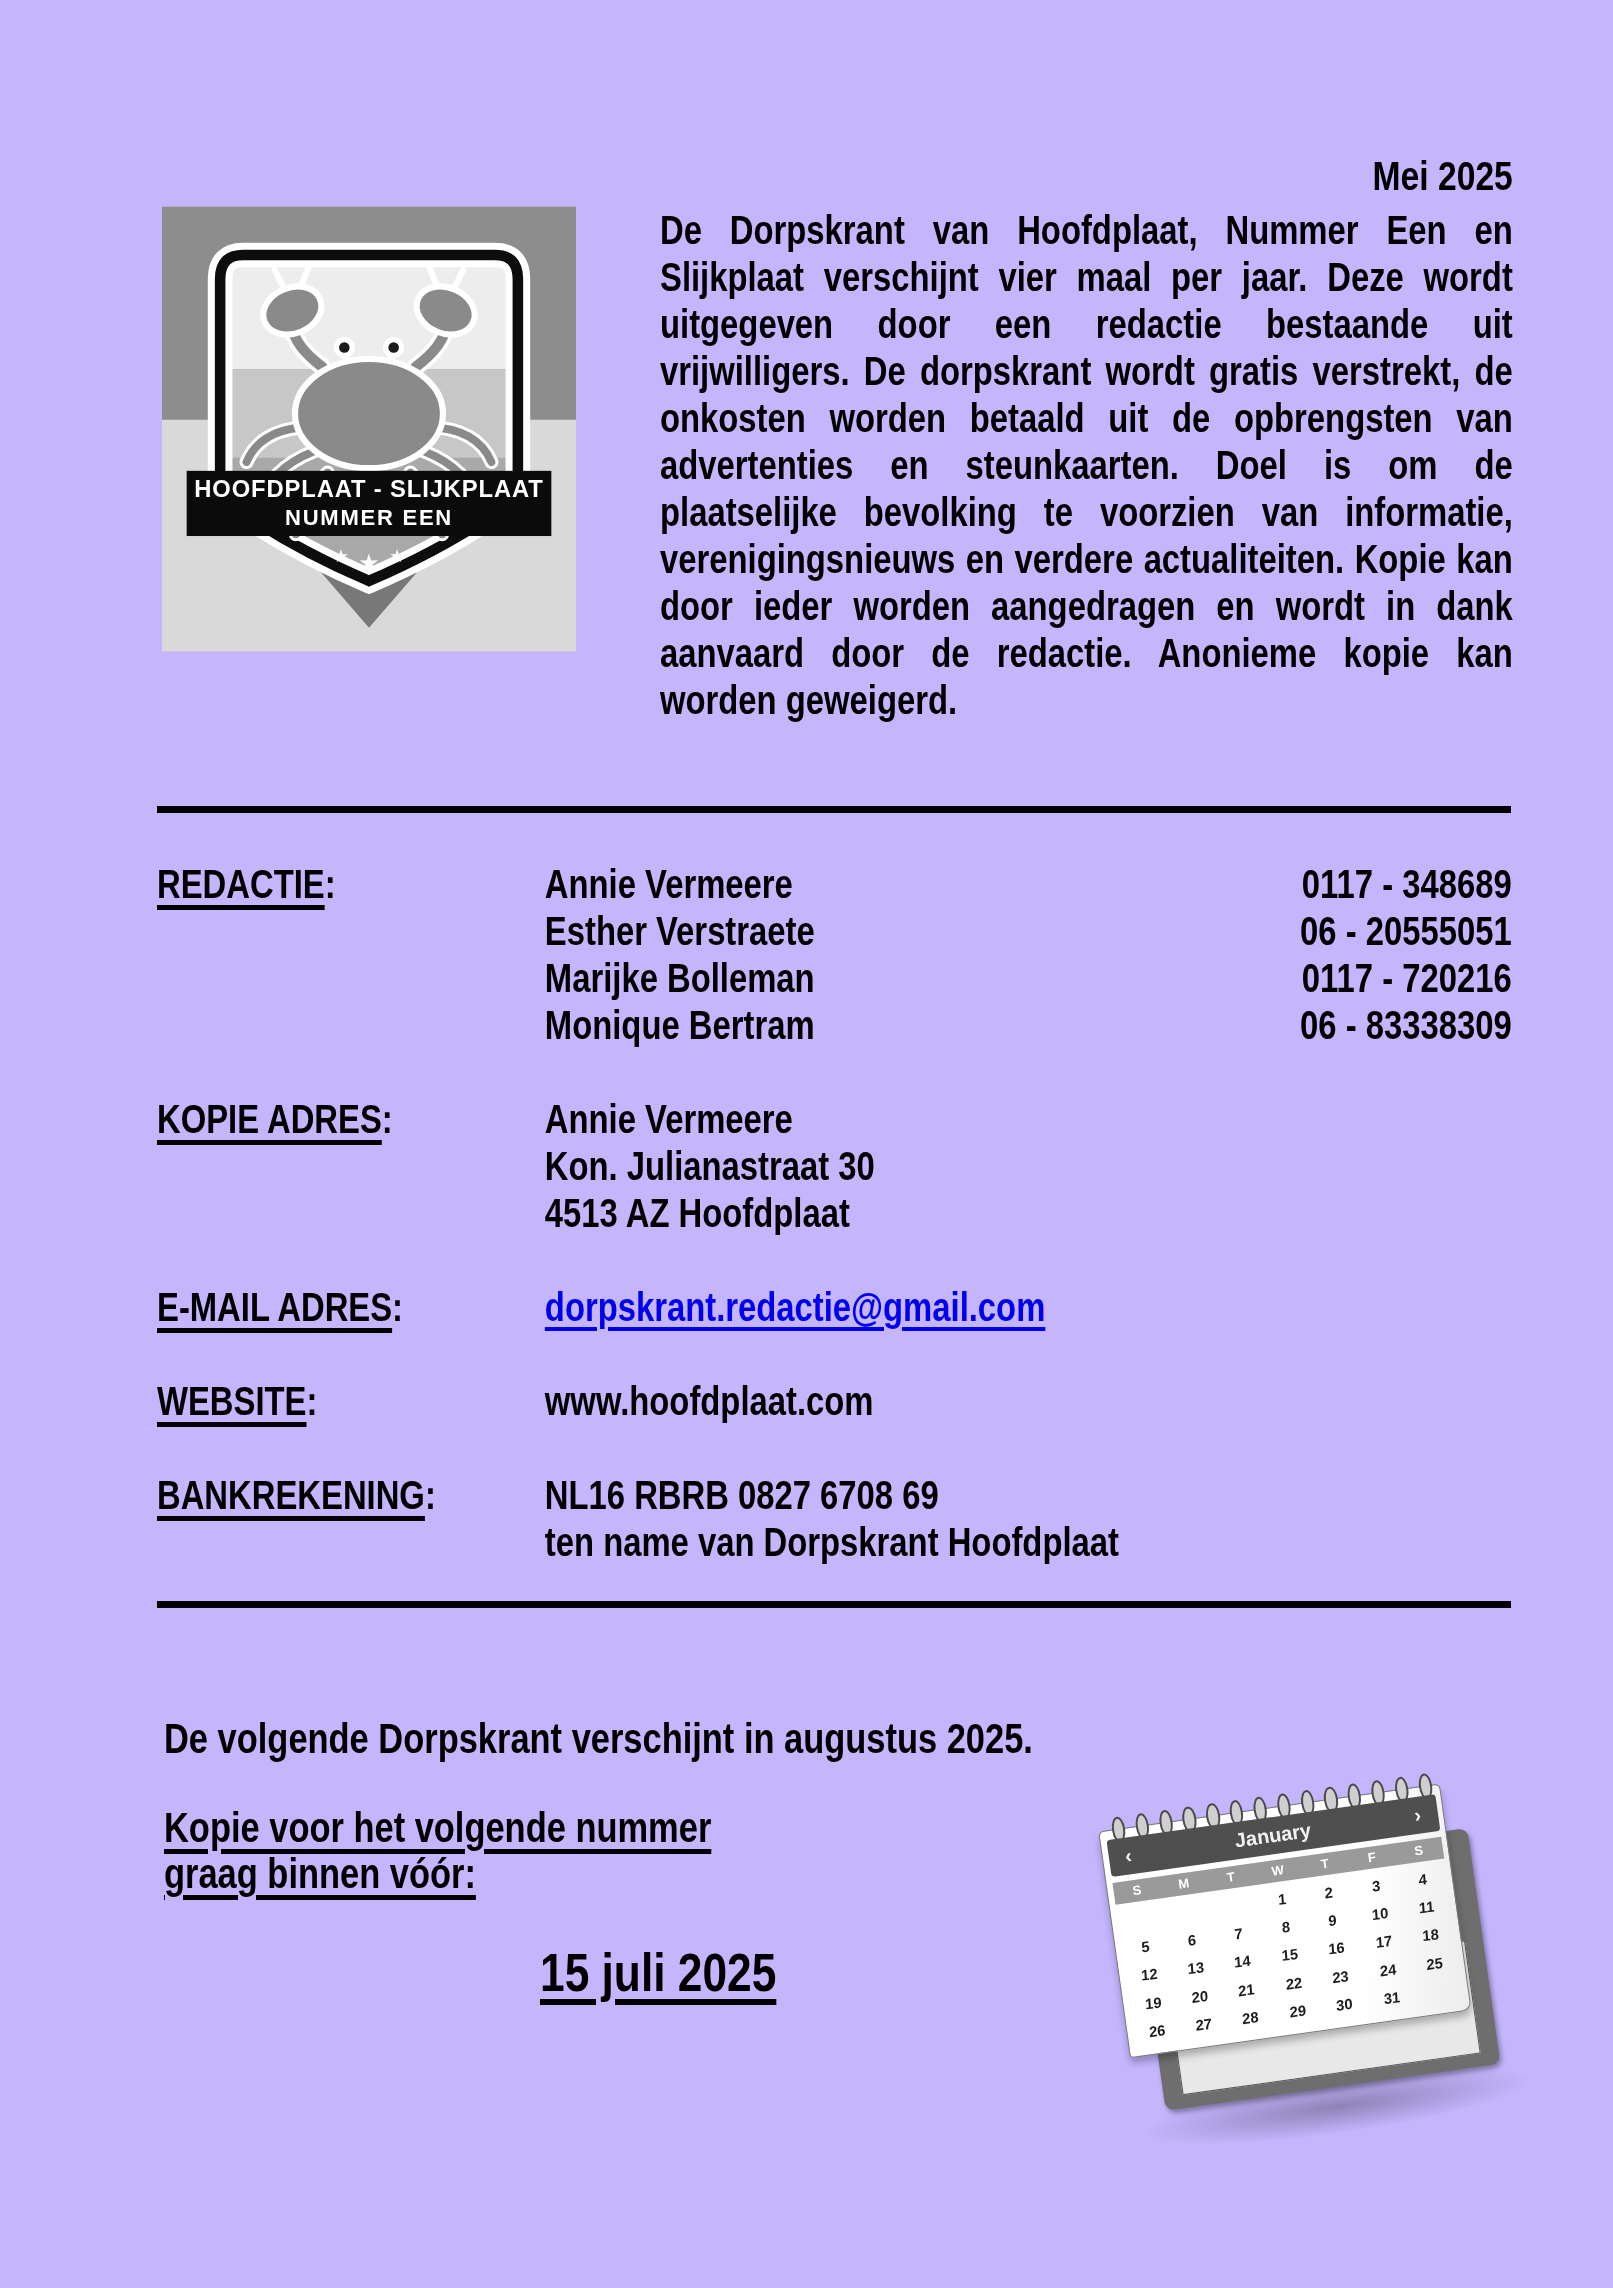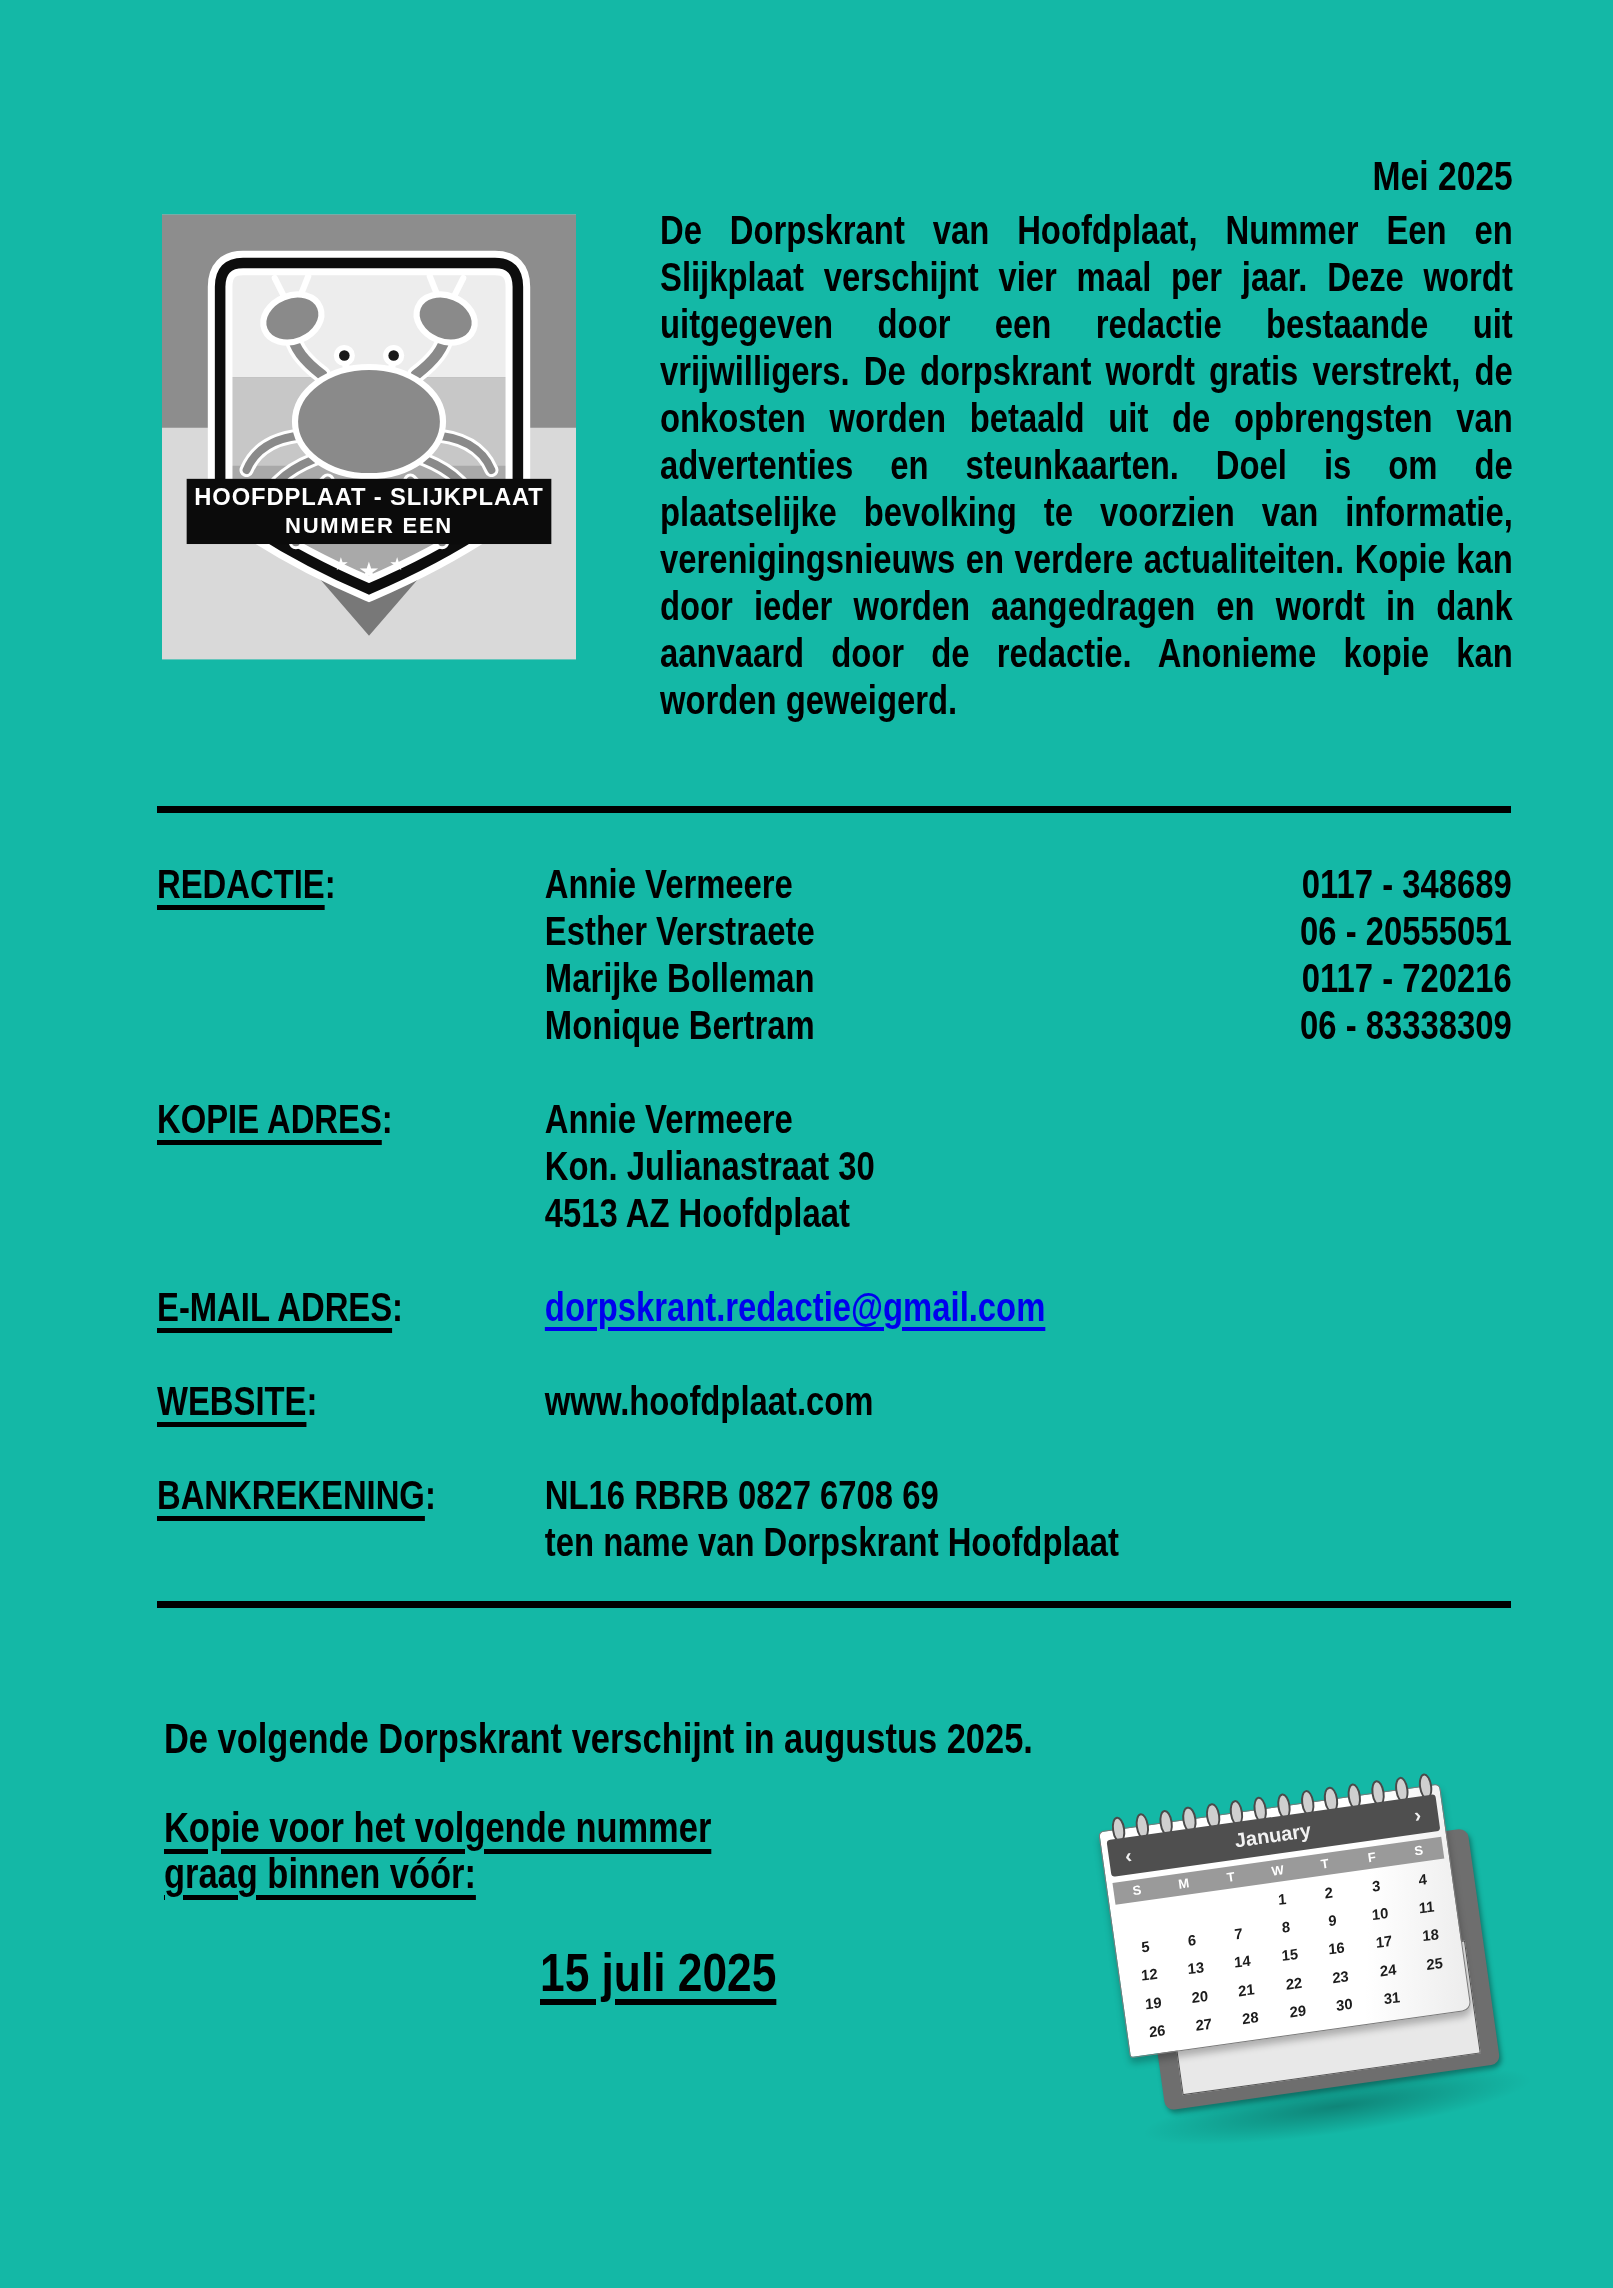--- a/index.html
+++ b/index.html
@@ -1,30 +1,30 @@
 <!DOCTYPE html>
 <html style="font-size:14.8px"><head>
 <meta charset="utf-8">
 <style>
   html,body { margin:0; padding:0; background:#888; }
   .page {
-    position:relative; width:1613px; height:2289px; background:#14b8a6;
+    position:relative; width:1613px; height:2289px; background:#c4b5fd;
     overflow:hidden; color:#000;
     font-family:"Liberation Sans", sans-serif; font-weight:700;
   }
   
   .cx { transform:scaleX(0.82); transform-origin:0 0; }
 
   .date-line { position:absolute; left:660px; top:153px; width:1040px;
     font-size:41px; text-align:right; white-space:nowrap; }
 
   .intro { position:absolute; left:660px; top:207px; width:1040px;
     font-size:40px; line-height:47px; text-align:justify; }
 
-  .logo { position:absolute; left:162px; top:204px; width:414px; height:466px; }
+  .logo { position:absolute; left:162px; top:196px; width:414px; height:466px; }
   .logo svg { display:block; width:100%; height:100%; }
 
   .rule { position:absolute; left:157px; width:1354px; height:7.4px; background:#000; }
   .rule1 { top:806px; } .rule2 { top:1601px; }
 
   .info { position:absolute; left:157px; top:861px; width:1652px; font-size:40px; }
   .info-section { margin-bottom:47px; }
   .info-line { position:relative; height:47px; line-height:47px; white-space:nowrap; }
   .info-label { position:absolute; left:0; }
   .lbl-text { text-decoration:underline; text-decoration-thickness:4.6px; text-underline-offset:7.4px; }

